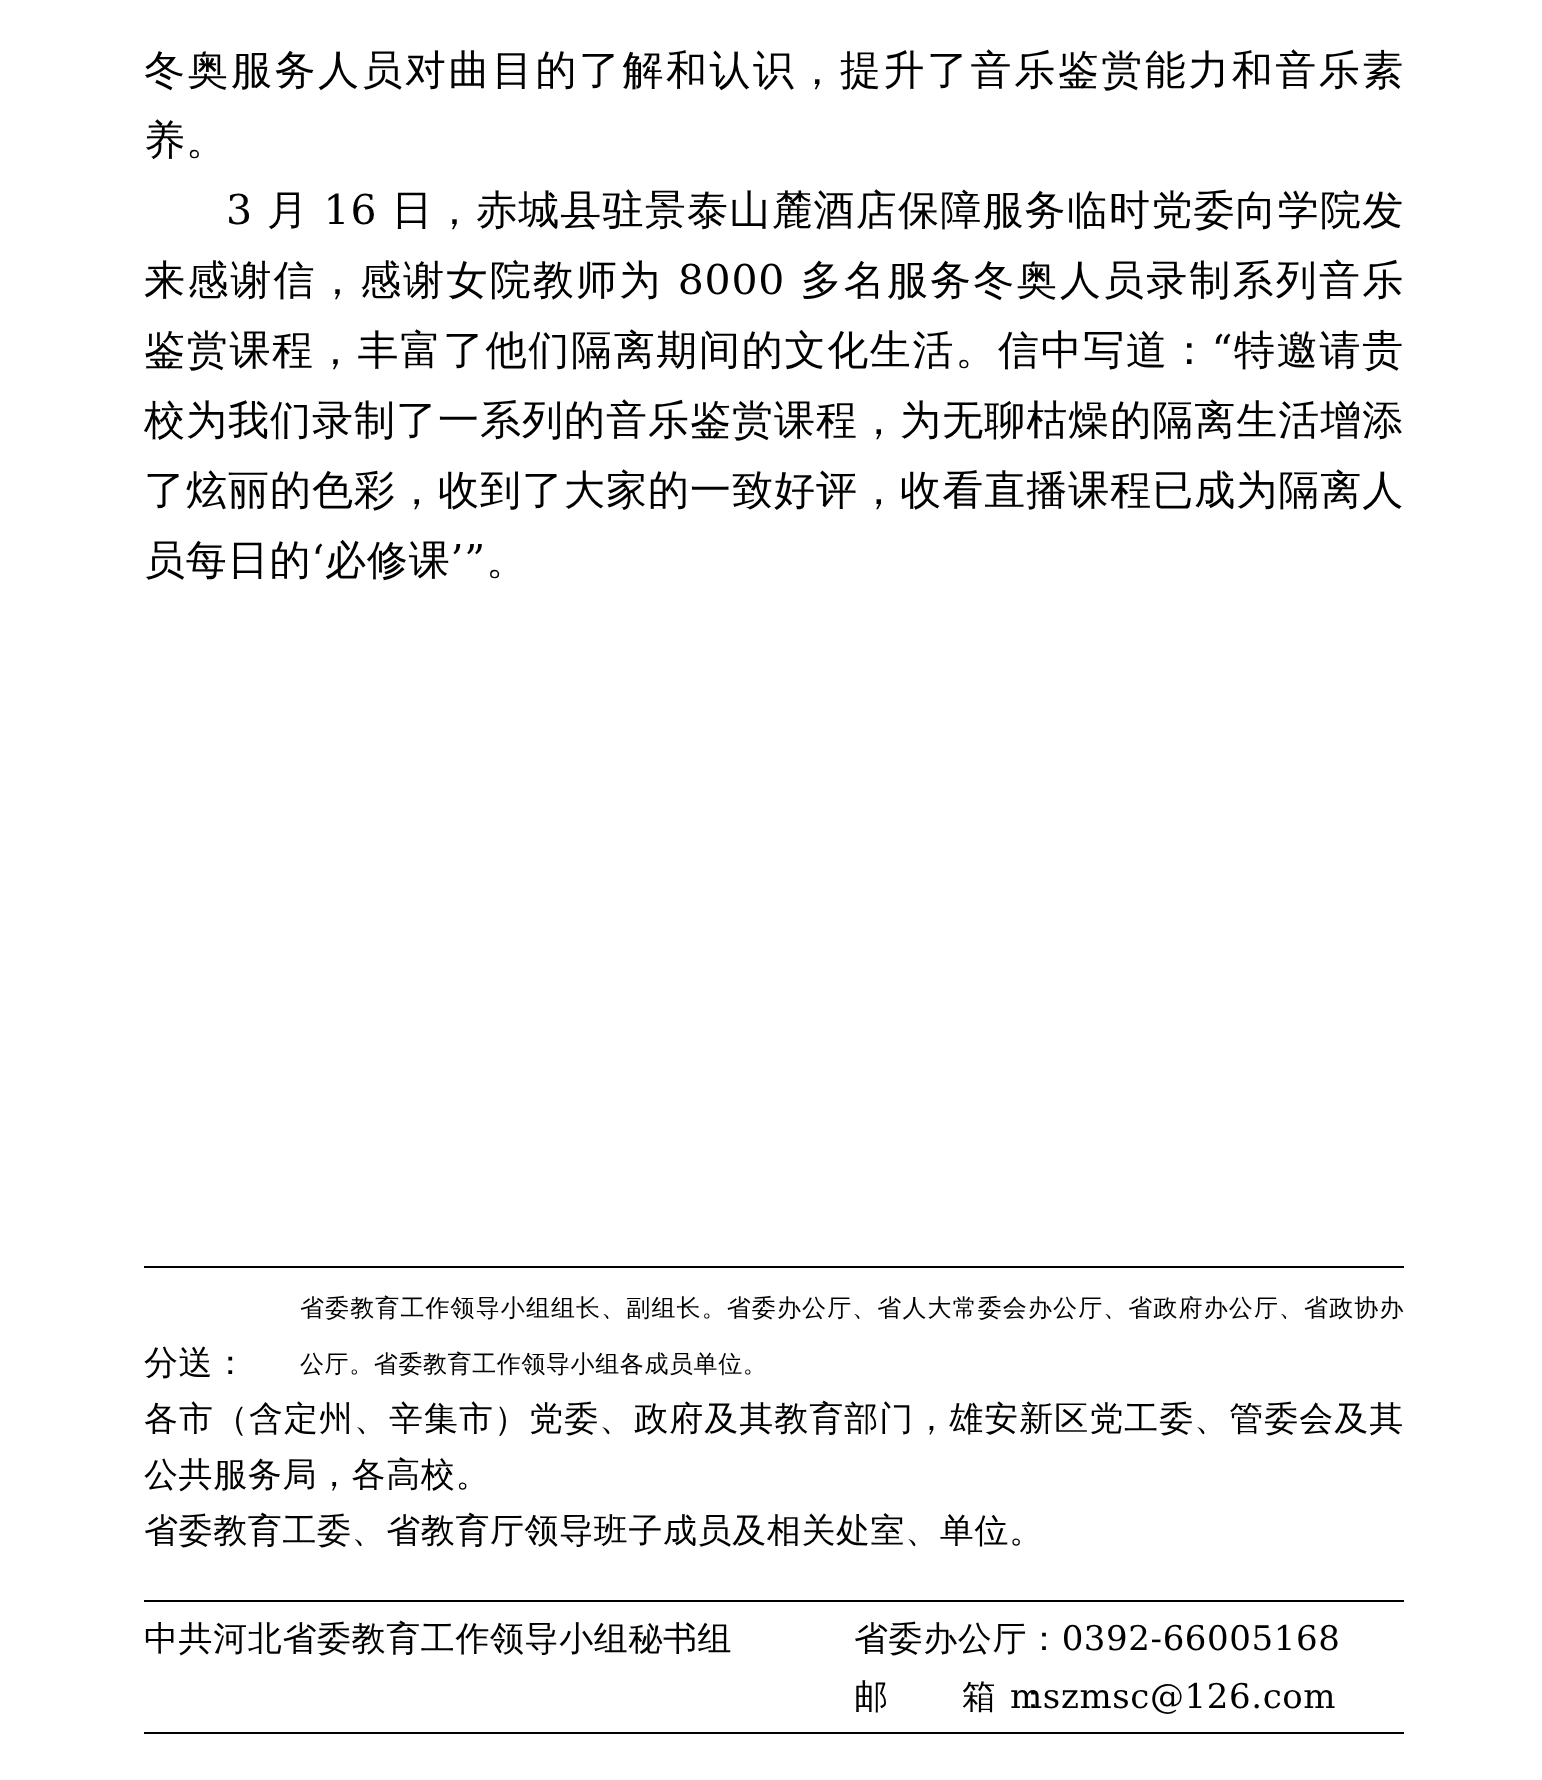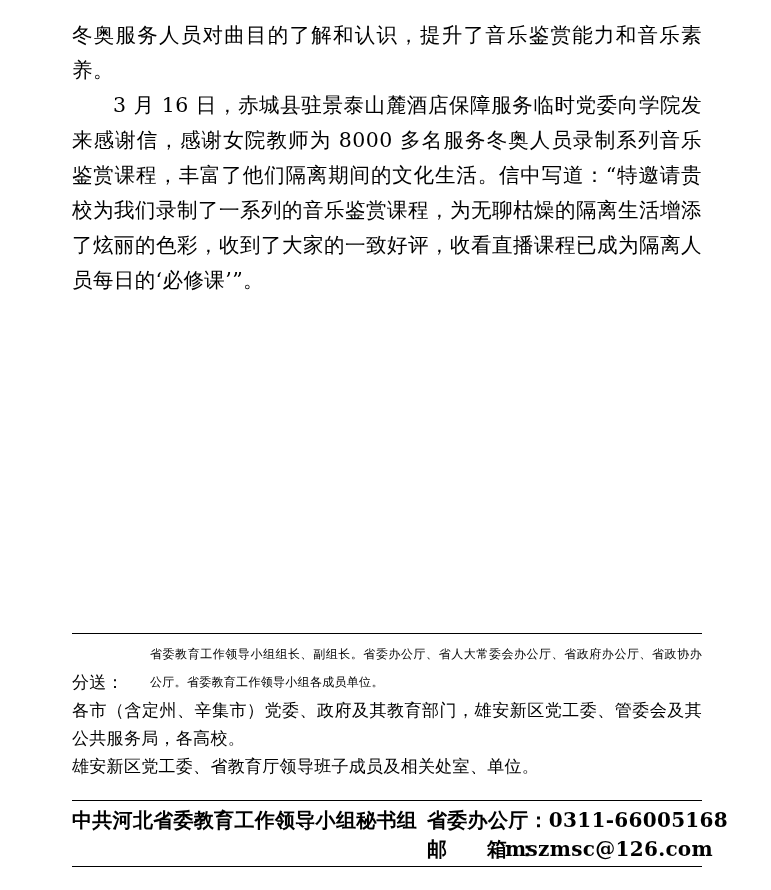--- a/index.html
+++ b/index.html
@@ -86,24 +86,23 @@
   .footer {
     position: absolute;
     left: 72px;
     top: 806px;
     width: 630px;
     height: 58px;
   }
   .footer-row {
     display: flex;
     align-items: baseline;
-    font-size: 20px;
+    font-size: 17px;
     line-height: 29px;
     letter-spacing: 0.3px;
-    font-weight: bold;
   }
   .footer-left {
     flex: 0 0 auto;
     width: 355px;
   }
   .footer-right {
     flex: 1 1 auto;
     white-space: nowrap;
   }
   .footer-right .lbl {
@@ -129,30 +128,30 @@
   </div>
 
   <div class="rule rule-top"></div>
 
   <div class="dist-block">
     <div class="dist-row">
       <div class="dist-label">分送：</div>
       <div class="dist-body">省委教育工作领导小组组长、副组长。省委办公厅、省人大常委会办公厅、省政府办公厅、省政协办公厅。省委教育工作领导小组各成员单位。</div>
     </div>
     <div class="dist-extra">各市（含定州、辛集市）党委、政府及其教育部门，雄安新区党工委、管委会及其公共服务局，各高校。</div>
-    <div class="dist-extra">雄安新区党工委、省教育厅领导班子成员及相关处室、单位。</div>
+    <div class="dist-extra">省委教育工委、省教育厅领导班子成员及相关处室、单位。</div>
   </div>
 
   <div class="rule rule-mid"></div>
 
   <div class="footer">
     <div class="footer-row">
       <div class="footer-left">中共河北省委教育工作领导小组秘书组</div>
       <div class="footer-right">
-        <span class="lbl">省委办公厅：</span><span class="val">0311-66005168</span>
+        <span class="lbl">省委办公厅：</span><span class="val">0392-66005168</span>
       </div>
     </div>
     <div class="footer-row">
       <div class="footer-left"></div>
       <div class="footer-right">
         <span class="mail-label">邮　箱：</span><span class="val">mszmsc@126.com</span>
       </div>
     </div>
   </div>
 

